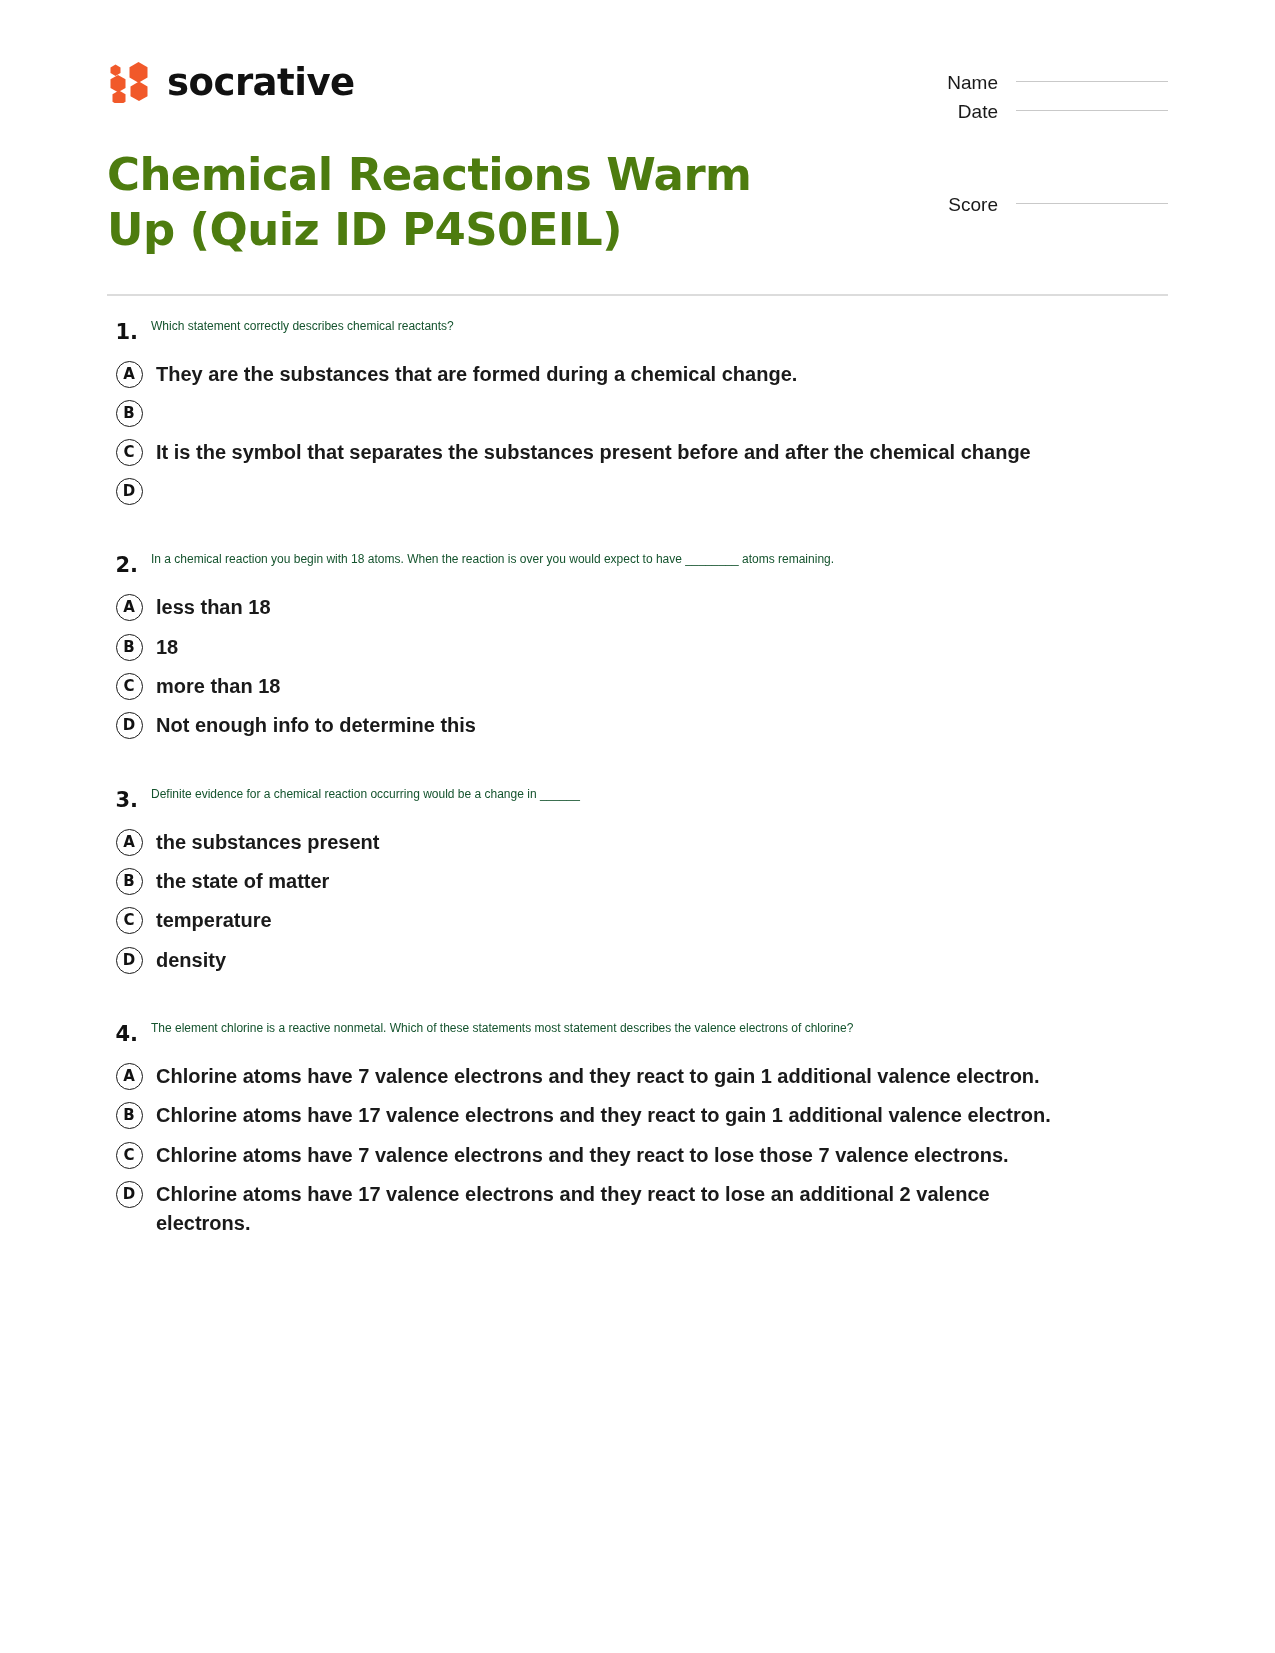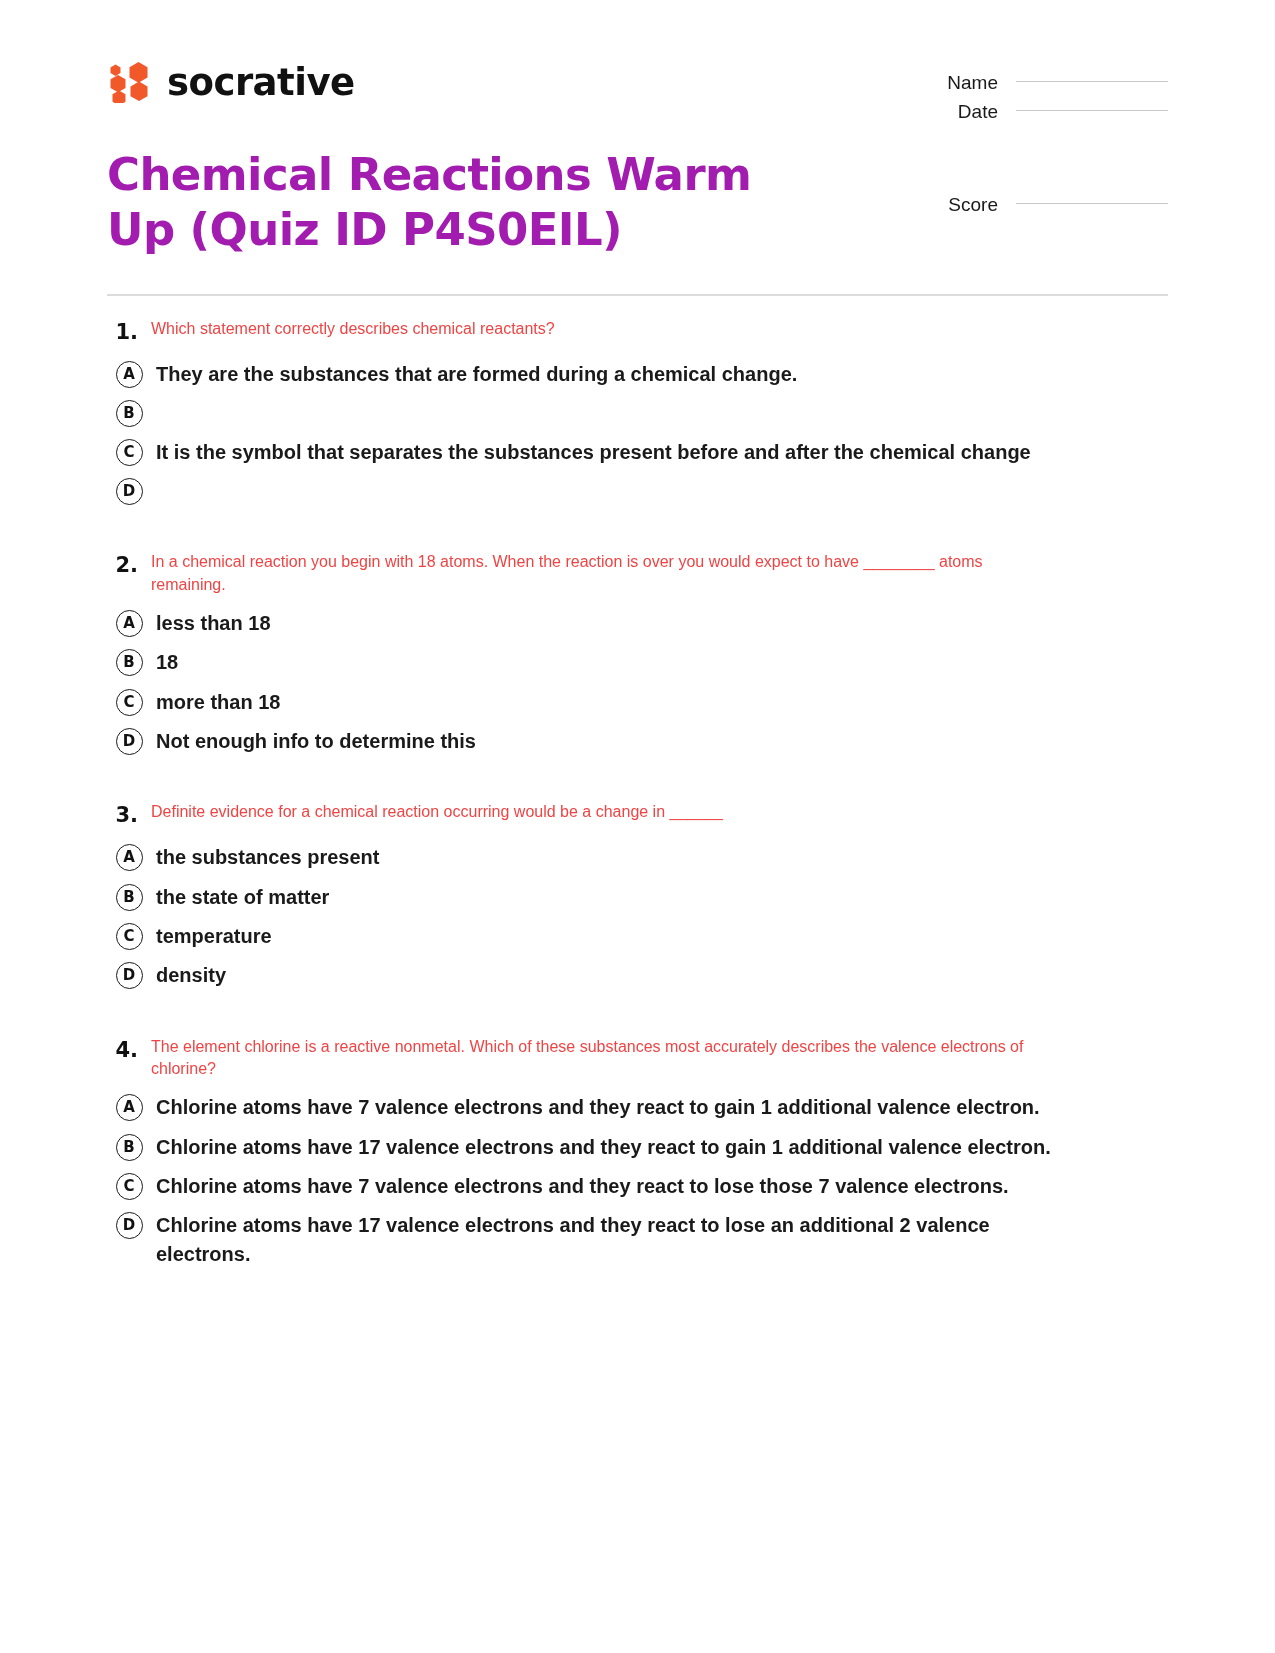--- a/index.html
+++ b/index.html
@@ -84,21 +84,21 @@
     top: -2px;
   }
   .meta-gap { height: 64px; }
 
   .title {
     margin: 42px 0 0 0;
     font-size: 45px;
     line-height: 1.22;
     font-weight: 700;
     letter-spacing: -0.6px;
-    color: #a21caf;
+    color: #4d7c0f;
     max-width: 720px;
     font-family: "DejaVu Sans", sans-serif;
   }
 
   .divider {
     margin: 36px 107px 0 107px;
     border-bottom: 2px solid #dcdcdc;
     height: 0;
   }
 
@@ -119,23 +119,23 @@
     min-width: 44px;
     text-align: right;
     padding-right: 13px;
     font-size: 21px;
     font-weight: 700;
     line-height: 1.42;
     color: #111111;
     font-family: "DejaVu Sans", sans-serif;
   }
   .q-text {
-    font-size: 16px;
+    font-size: 12px;
     line-height: 1.42;
-    color: #ef4444;
+    color: #14532d;
     max-width: 900px;
   }
 
   .options { margin: 0; padding: 0; }
   .option {
     display: flex;
     align-items: flex-start;
     margin-bottom: 11px;
   }
   .opt-bullet {
@@ -312,21 +312,21 @@
               <span class="circle">D</span>
             </span>
           <span class="opt-text">density</span>
         </div>
       </div>
     </div>
 
     <div class="question">
       <div class="q-head">
         <span class="q-num">4.</span>
-        <span class="q-text">The element chlorine is a reactive nonmetal. Which of these substances most accurately describes the valence electrons of chlorine?</span>
+        <span class="q-text">The element chlorine is a reactive nonmetal. Which of these statements most statement describes the valence electrons of chlorine?</span>
       </div>
       <div class="options">
         <div class="option">
           <span class="opt-bullet">
               <span class="circle">A</span>
             </span>
           <span class="opt-text">Chlorine atoms have 7 valence electrons and they react to gain 1 additional valence electron.</span>
         </div>
         <div class="option">
           <span class="opt-bullet">

